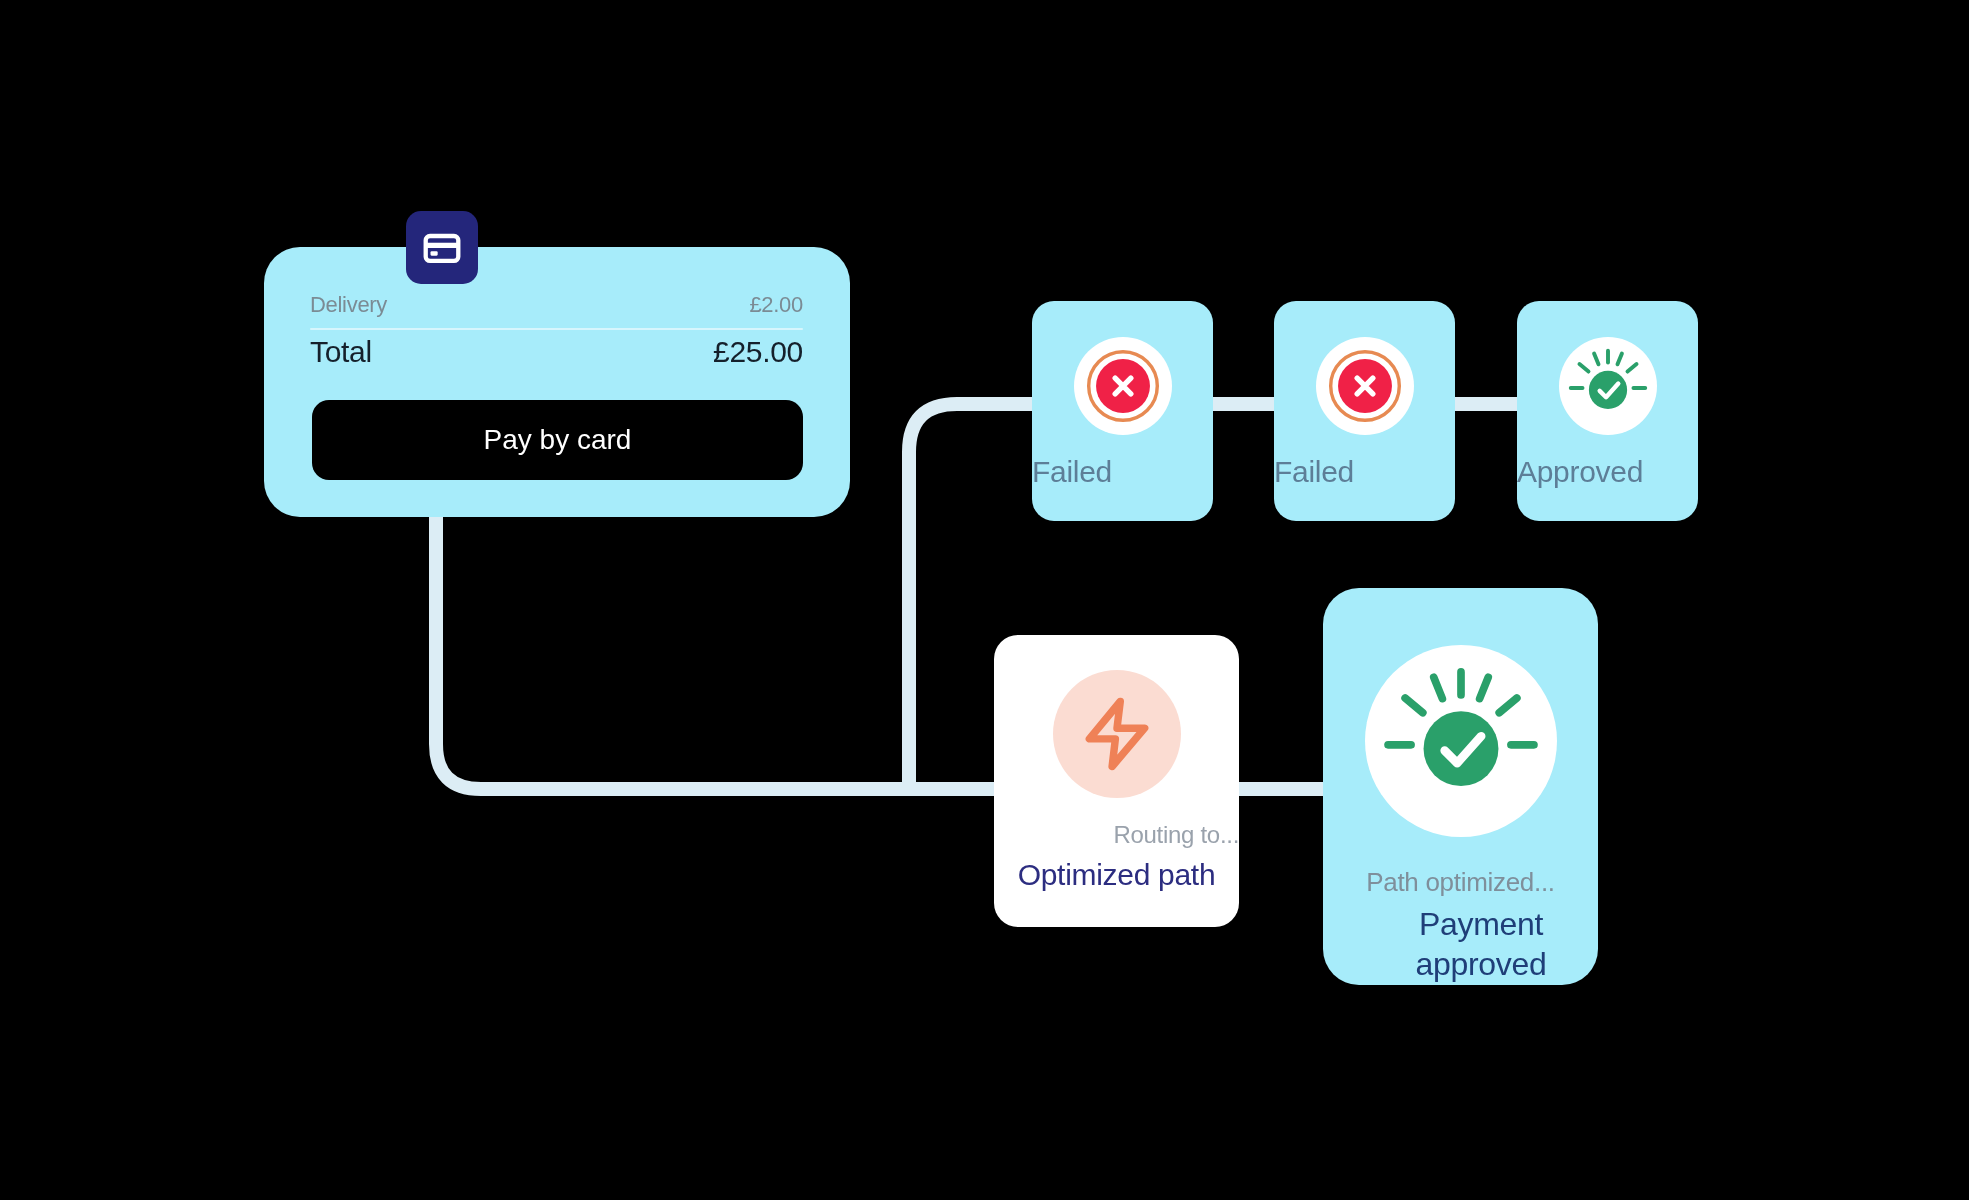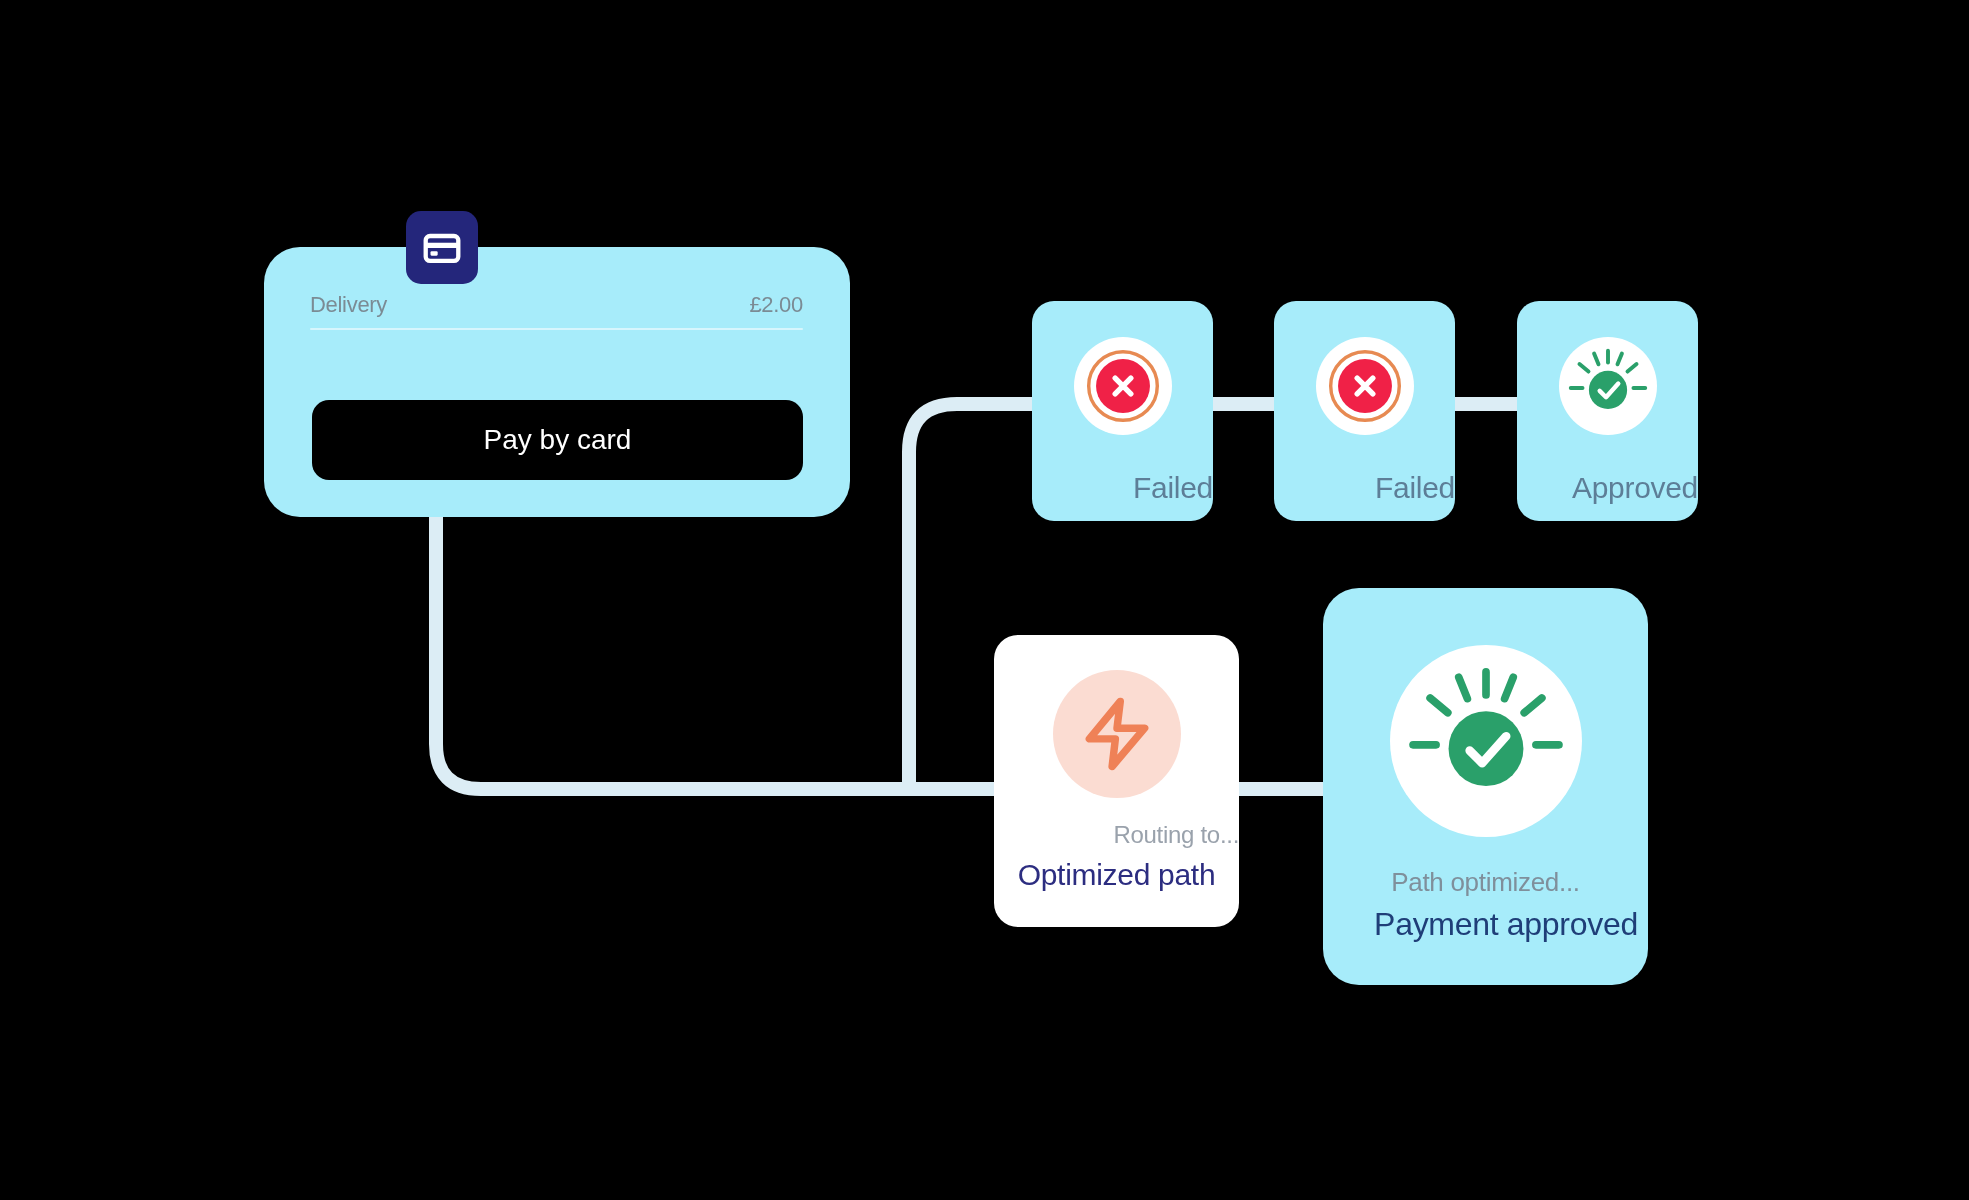--- a/index.html
+++ b/index.html
@@ -59,23 +59,22 @@
   .attempt-2 { left: 1274px; }
   .attempt-3 { left: 1517px; }
   .badge-circle {
     position: absolute; left: 50%; transform: translateX(-50%);
     background: #ffffff; border-radius: 50%;
     display: flex; align-items: center; justify-content: center;
   }
   .attempt-card .badge-circle { top: 36px; width: 98px; height: 98px; }
   .attempt-label {
     position: absolute; left: 0; right: 0; top: 155px;
-    text-align: right; font-size: 30px; line-height: 32px;
+    text-align: left; font-size: 30px; line-height: 32px;
     color: #5d7e97;
-    margin-top: 16px;
   }
   
   .routing-card {
     left: 994px; top: 635px; width: 245px; height: 292px;
     background: #ffffff; border-radius: 24px;
   }
   .peach-circle {
     position: absolute; left: 50%; top: 35px; transform: translateX(-50%);
     width: 128px; height: 128px;
     background: #fbdcd2; border-radius: 50%;
@@ -84,21 +83,21 @@
   .routing-status {
     position: absolute; left: 0; right: 0; top: 186px;
     text-align: right; font-size: 24px; line-height: 28px; color: #9aa2ac;
   }
   .routing-result {
     position: absolute; left: 0; right: 0; top: 222px;
     text-align: center; font-size: 30px; line-height: 36px; color: #2c2d80;
   }
   
   .outcome-card {
-    left: 1323px; top: 588px; width: 325px; height: 397px;
+    left: 1323px; top: 588px; width: 275px; height: 397px;
     background: #a7ecfa; border-radius: 36px;
   }
   .outcome-card .badge-circle { top: 57px; width: 192px; height: 192px; }
   .outcome-status {
     position: absolute; left: 0; right: 0; top: 279px;
     text-align: center; font-size: 26px; line-height: 30px; color: #7f8f9b;
   }
   .outcome-result {
     position: absolute; left: 0; right: 0; top: 316px;
     text-align: center; font-size: 32px; line-height: 40px; color: #1f3e78; padding-left: 41px;
@@ -125,20 +124,24 @@
         <rect x="7" y="11.5" width="34" height="26" rx="4.5" fill="none" stroke="#ffffff" stroke-width="4.5"></rect>
         <rect x="7" y="18.5" width="34" height="5.5" fill="#ffffff"></rect>
         <rect x="12" y="27.5" width="7.5" height="4.5" rx="1.2" fill="#ffffff"></rect>
       </svg>
     </div>
     <div class="row delivery">
       <span>Delivery</span>
       <span>£2.00</span>
     </div>
     <div class="divider"></div>
+    <div class="row total">
+      <span>Total</span>
+      <span>£25.00</span>
+    </div>
     <button class="pay-button">Pay by card</button>
   </div>
 
   <div class="card attempt-card attempt-1">
     <div class="badge-circle">
       <svg width="98" height="98" viewBox="0 0 100 100">
         <circle cx="50" cy="50" r="35" fill="none" stroke="#e78a52" stroke-width="3.5"></circle>
         <circle cx="50" cy="50" r="27.5" fill="#f02147"></circle>
         <path d="M42 42 L58 58 M58 42 L42 58" stroke="#ffffff" stroke-width="5.5" stroke-linecap="round"></path>
       </svg>

